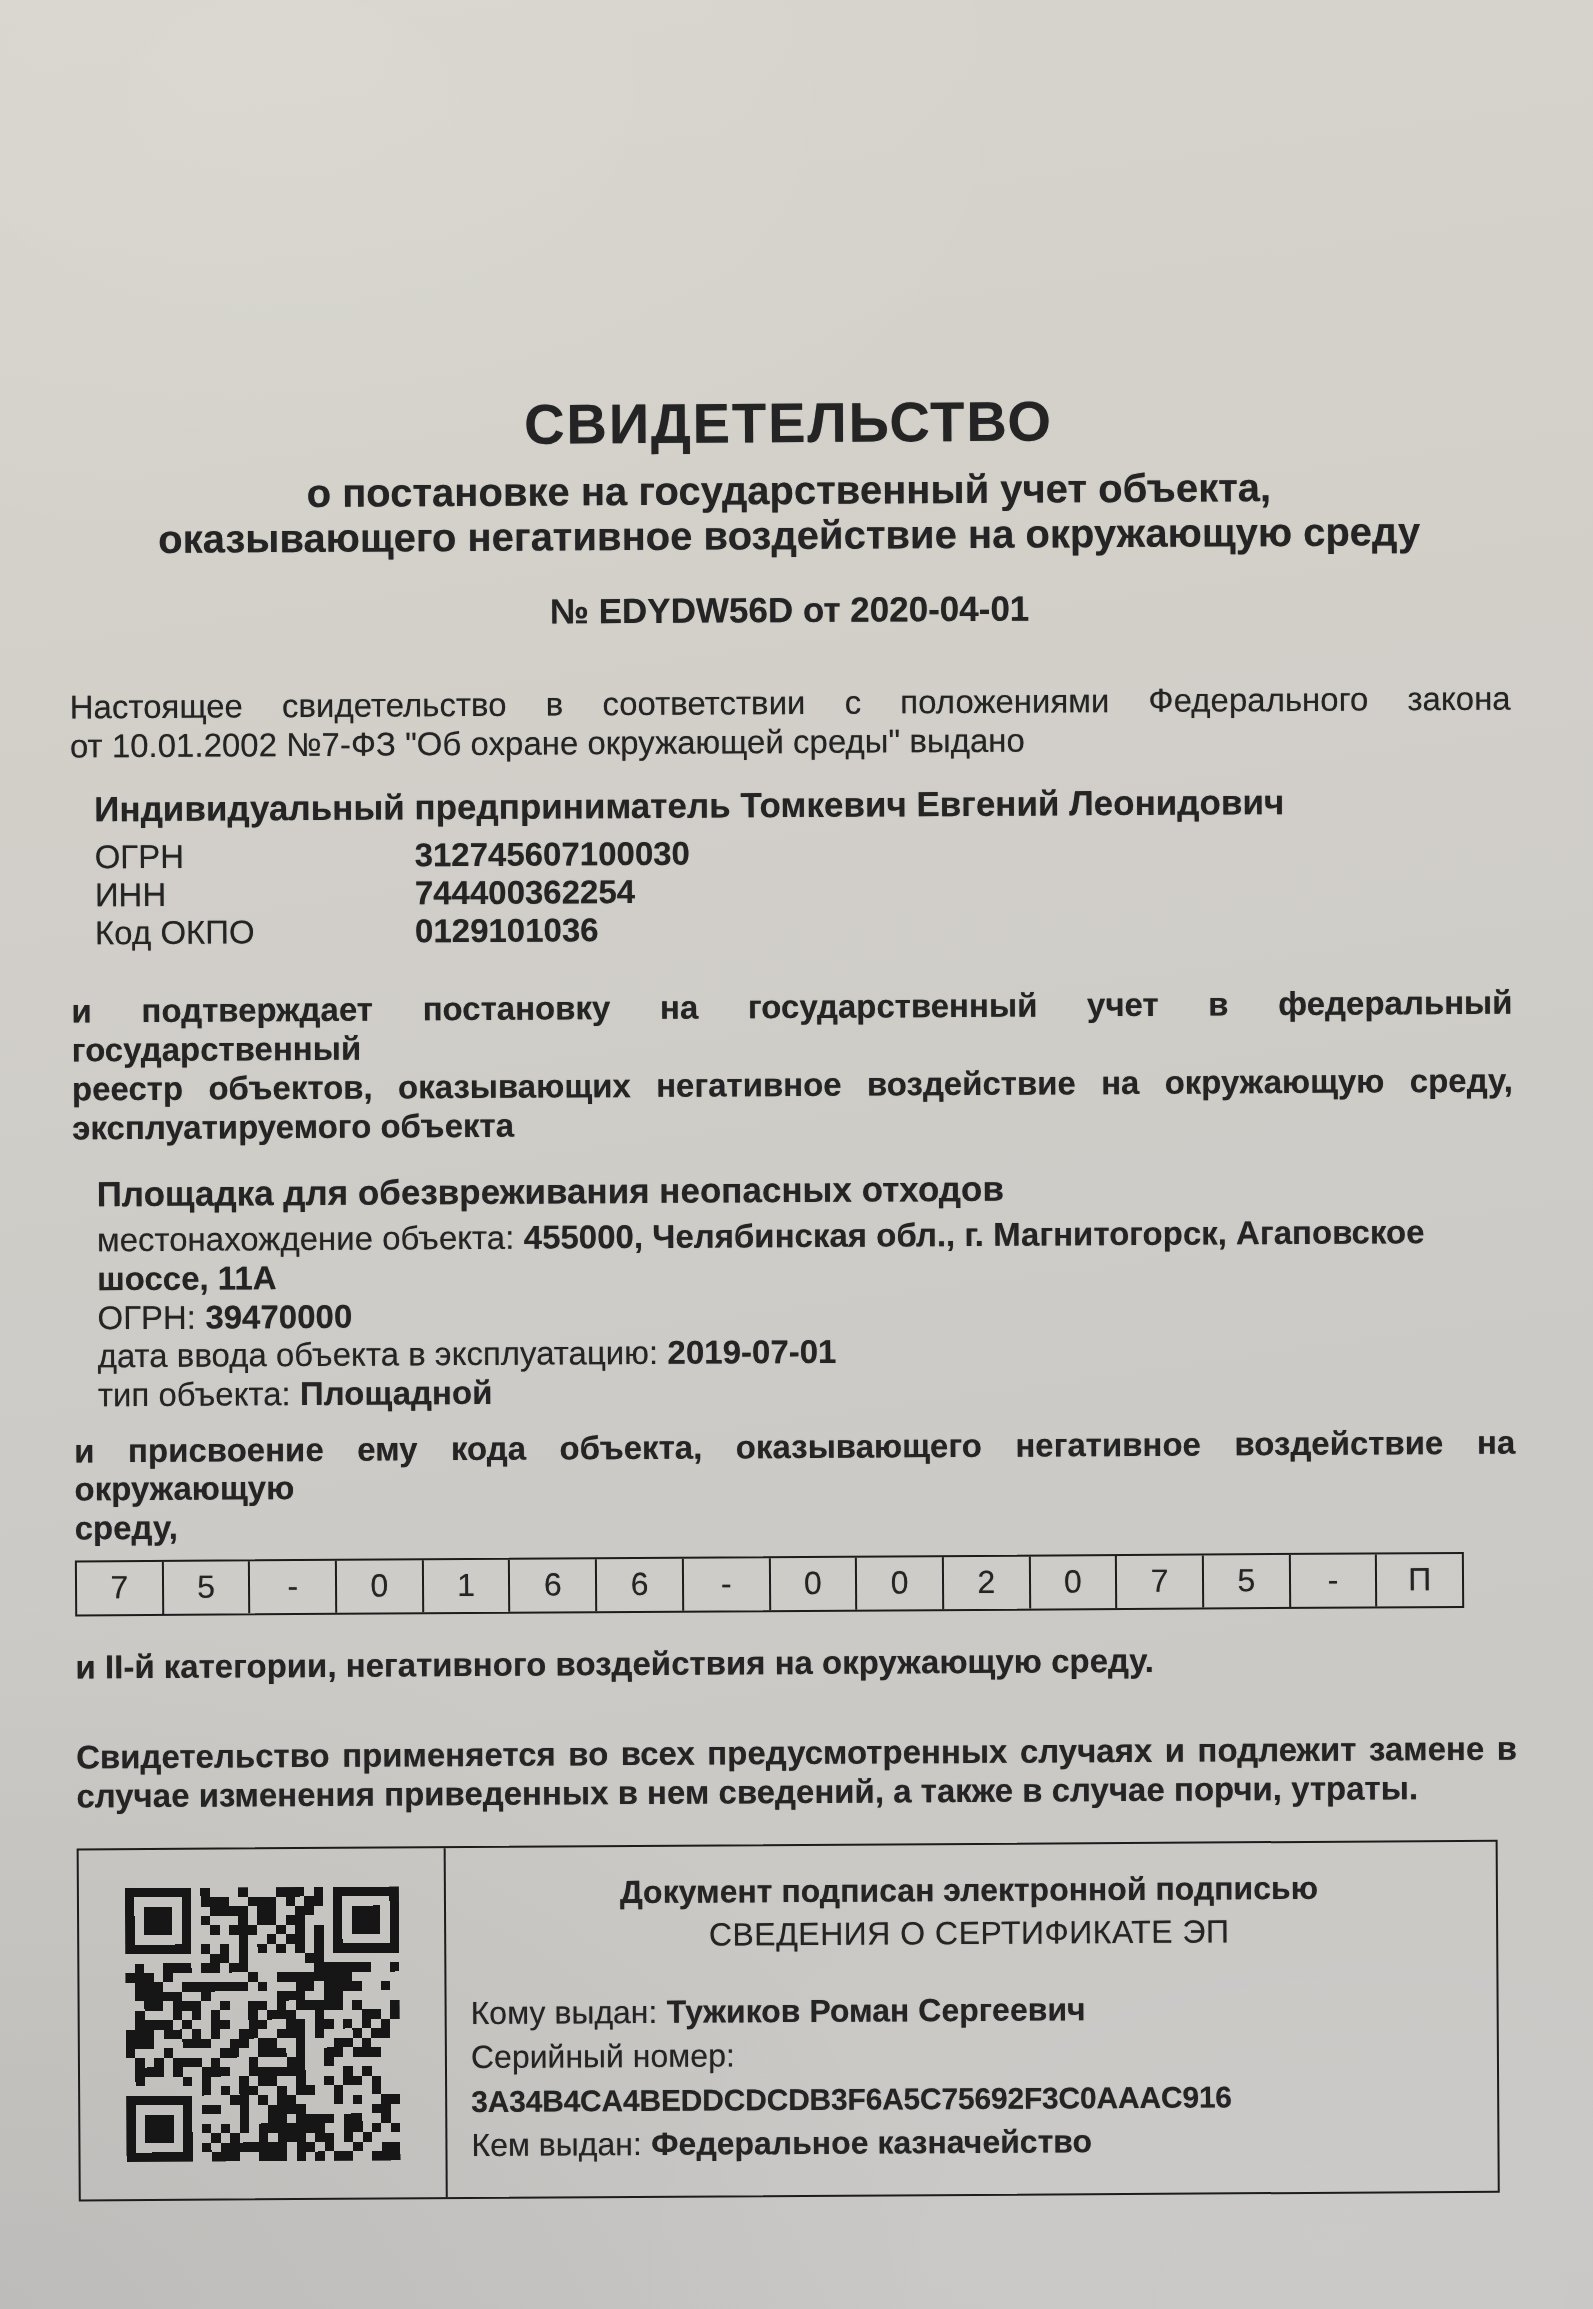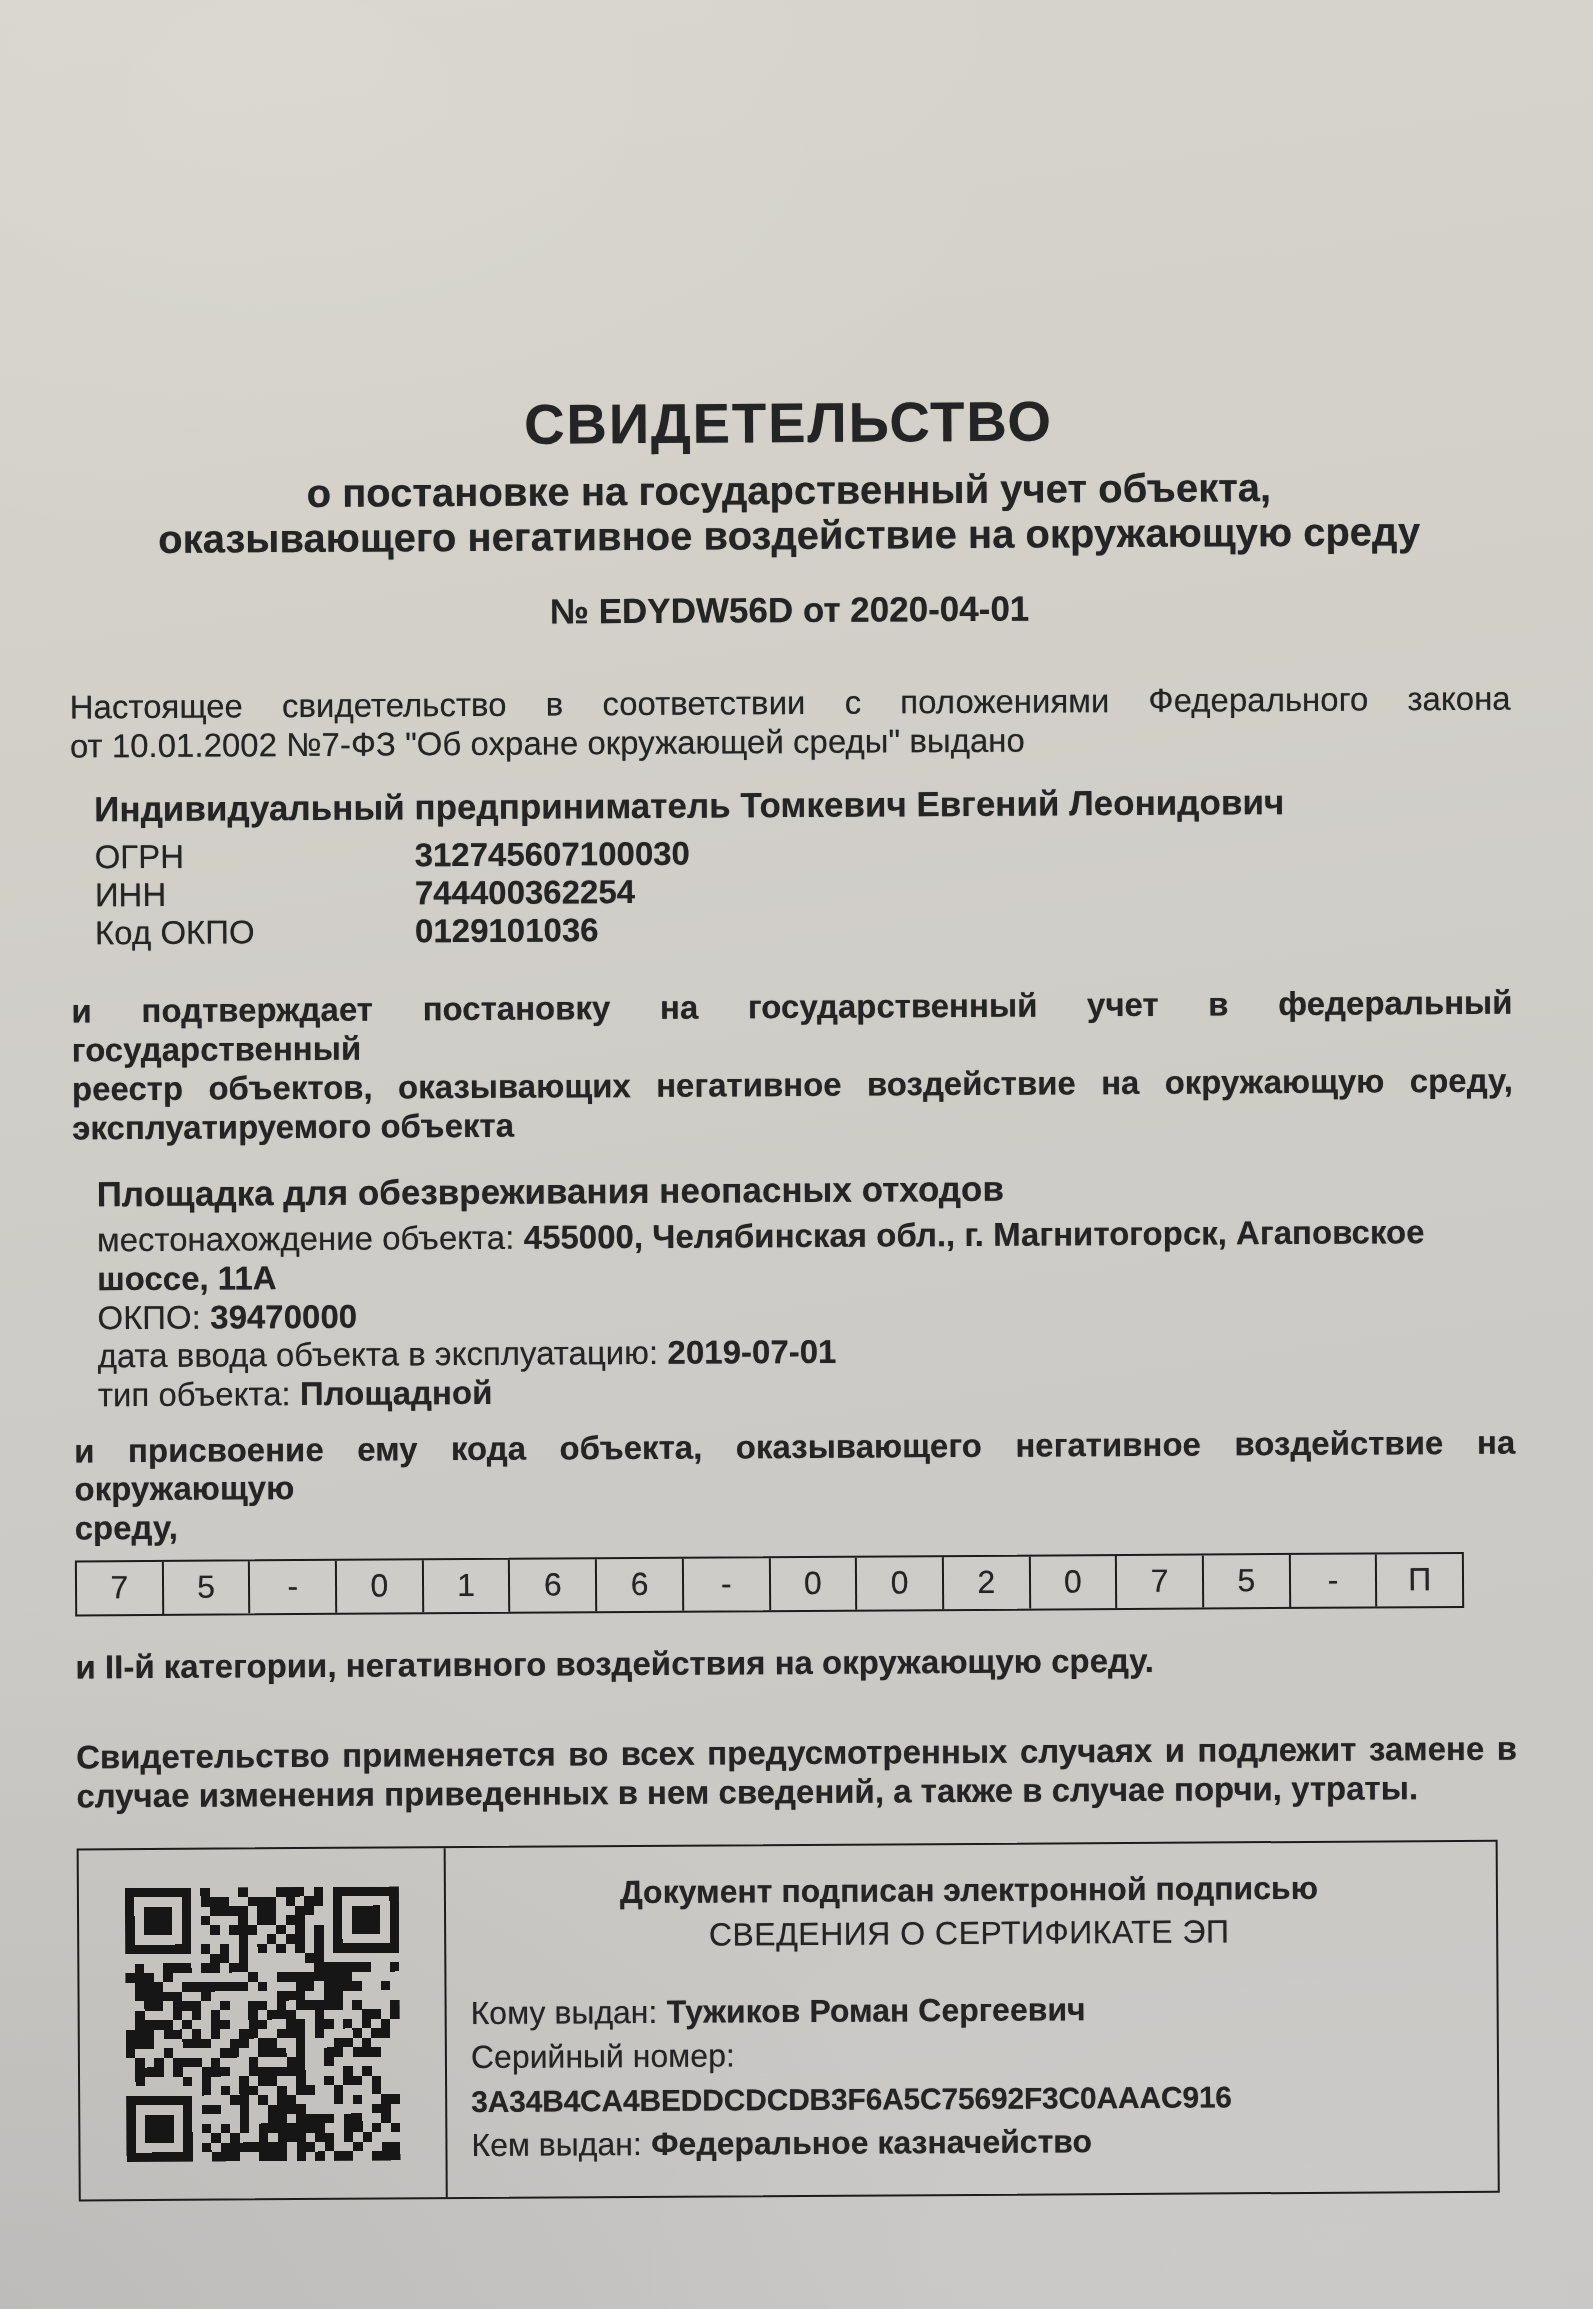--- a/index.html
+++ b/index.html
@@ -143,21 +143,21 @@
       <div class="jlast">эксплуатируемого объекта</div>
     </div>
 
     <div class="obj-name">Площадка для обезвреживания неопасных отходов</div>
 
     <div class="obj-details">
       <p>
         <span class="lbl">местонахождение объекта:</span><span class="val">455000, Челябинская обл., г. Магнитогорск, Агаповское шоссе, 11А</span>
       </p>
       <p>
-        <span class="lbl">ОКПО:</span><span class="val">39470000</span>
+        <span class="lbl">ОГРН:</span><span class="val">39470000</span>
       </p>
       <p>
         <span class="lbl">дата ввода объекта в эксплуатацию:</span><span class="val">2019-07-01</span>
       </p>
       <p>
         <span class="lbl">тип объекта:</span><span class="val">Площадной</span>
       </p>
     </div>
 
     <div class="para bold code-intro">

